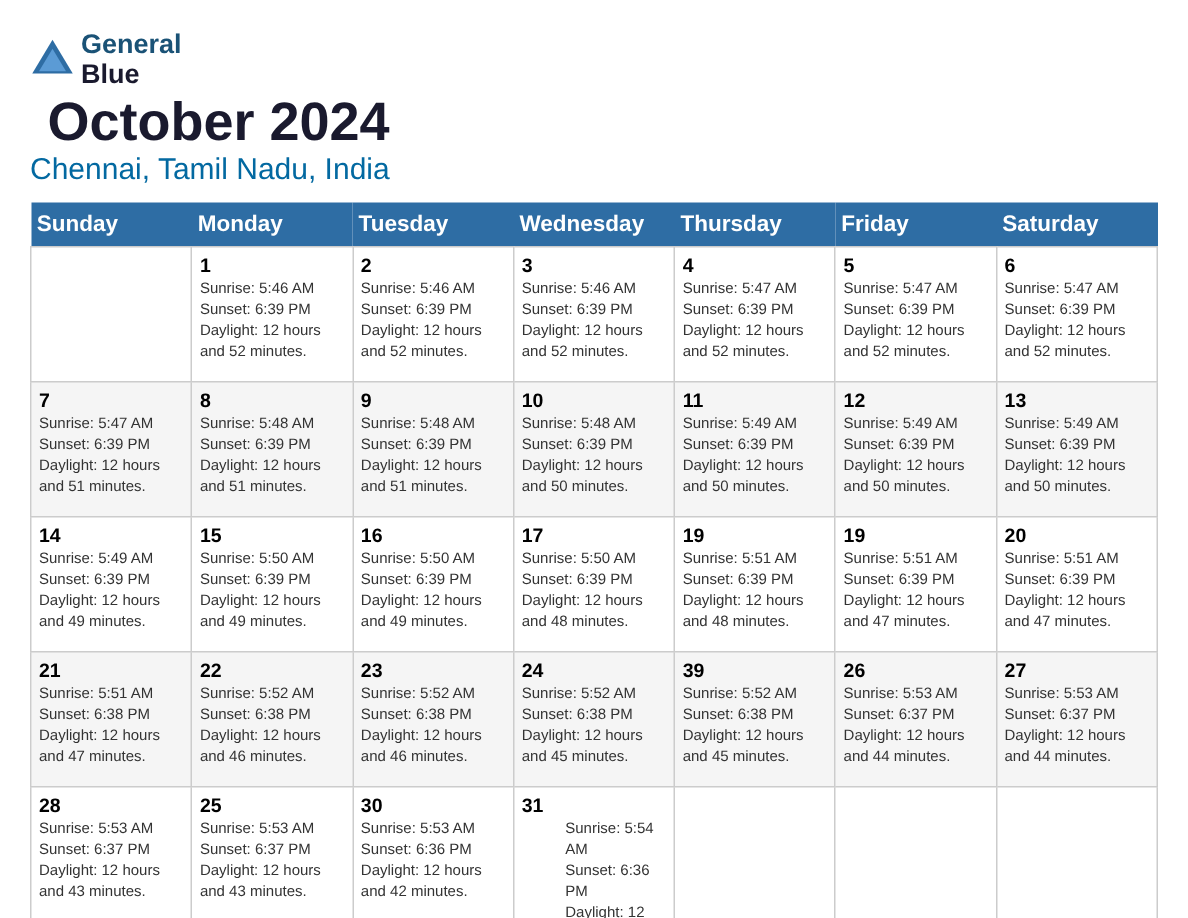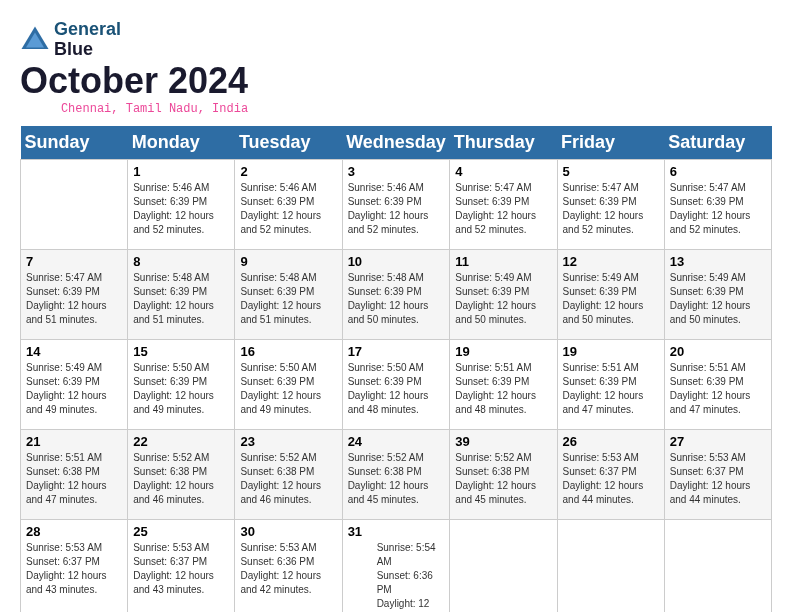--- a/index.html
+++ b/index.html
@@ -37,35 +37,34 @@
     }
     .title-block {
       text-align: right;
     }
     .month-title {
       font-size: 36px;
       font-weight: bold;
       color: #1a1a2e;
     }
     .location-title {
-      font-size: 12px;
-      color: #ec4899;
-      font-family: Liberation Mono, monospace;
+      font-size: 20px;
+      color: #0369a1;
     }
     table {
       width: 100%;
       border-collapse: collapse;
       font-size: 11px;
     }
     th {
       background-color: #2e6da4;
       color: #fff;
       padding: 6px 4px;
       text-align: left;
-      font-size: 18px;
+      font-size: 15px;
       font-weight: bold;
     }
     td {
       border: 1px solid #ccc;
       padding: 4px 5px;
       vertical-align: top;
       width: calc(100% / 7);
       min-height: 80px;
       height: 90px;
     }

